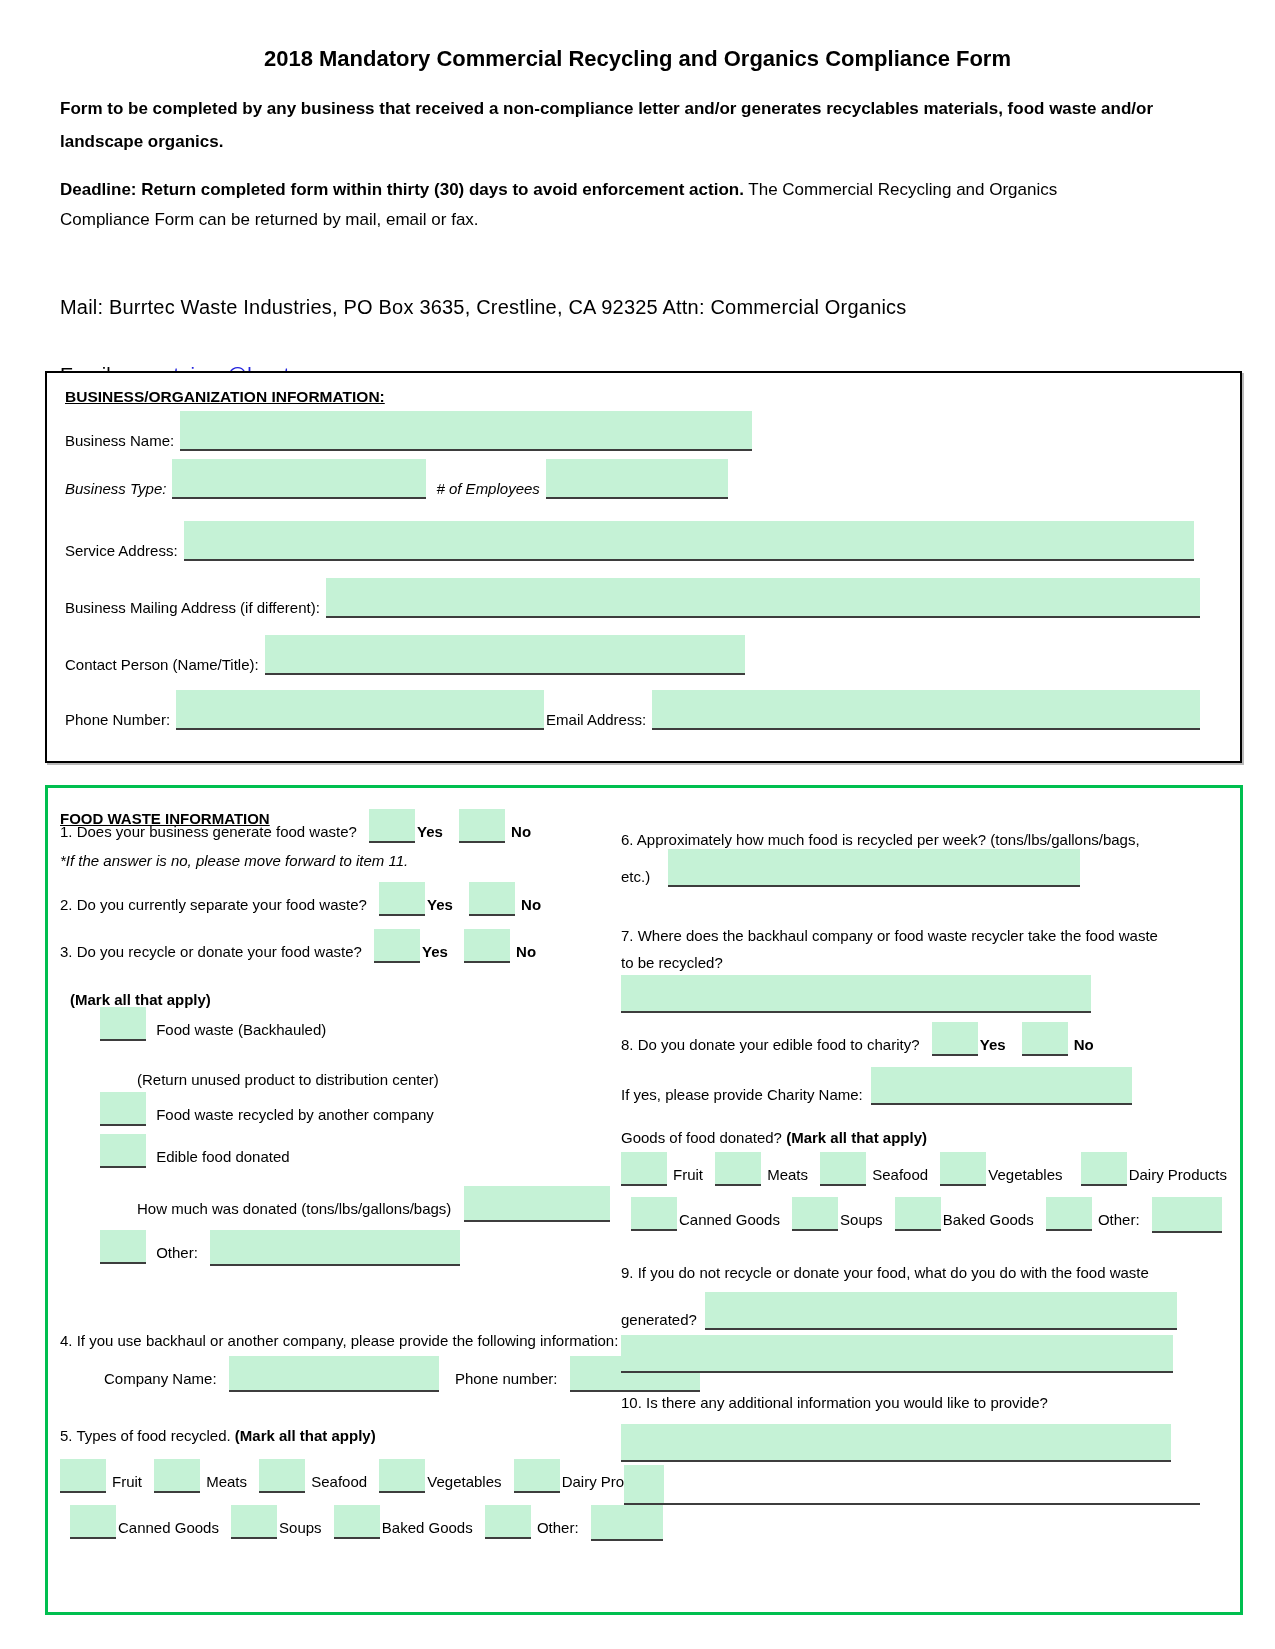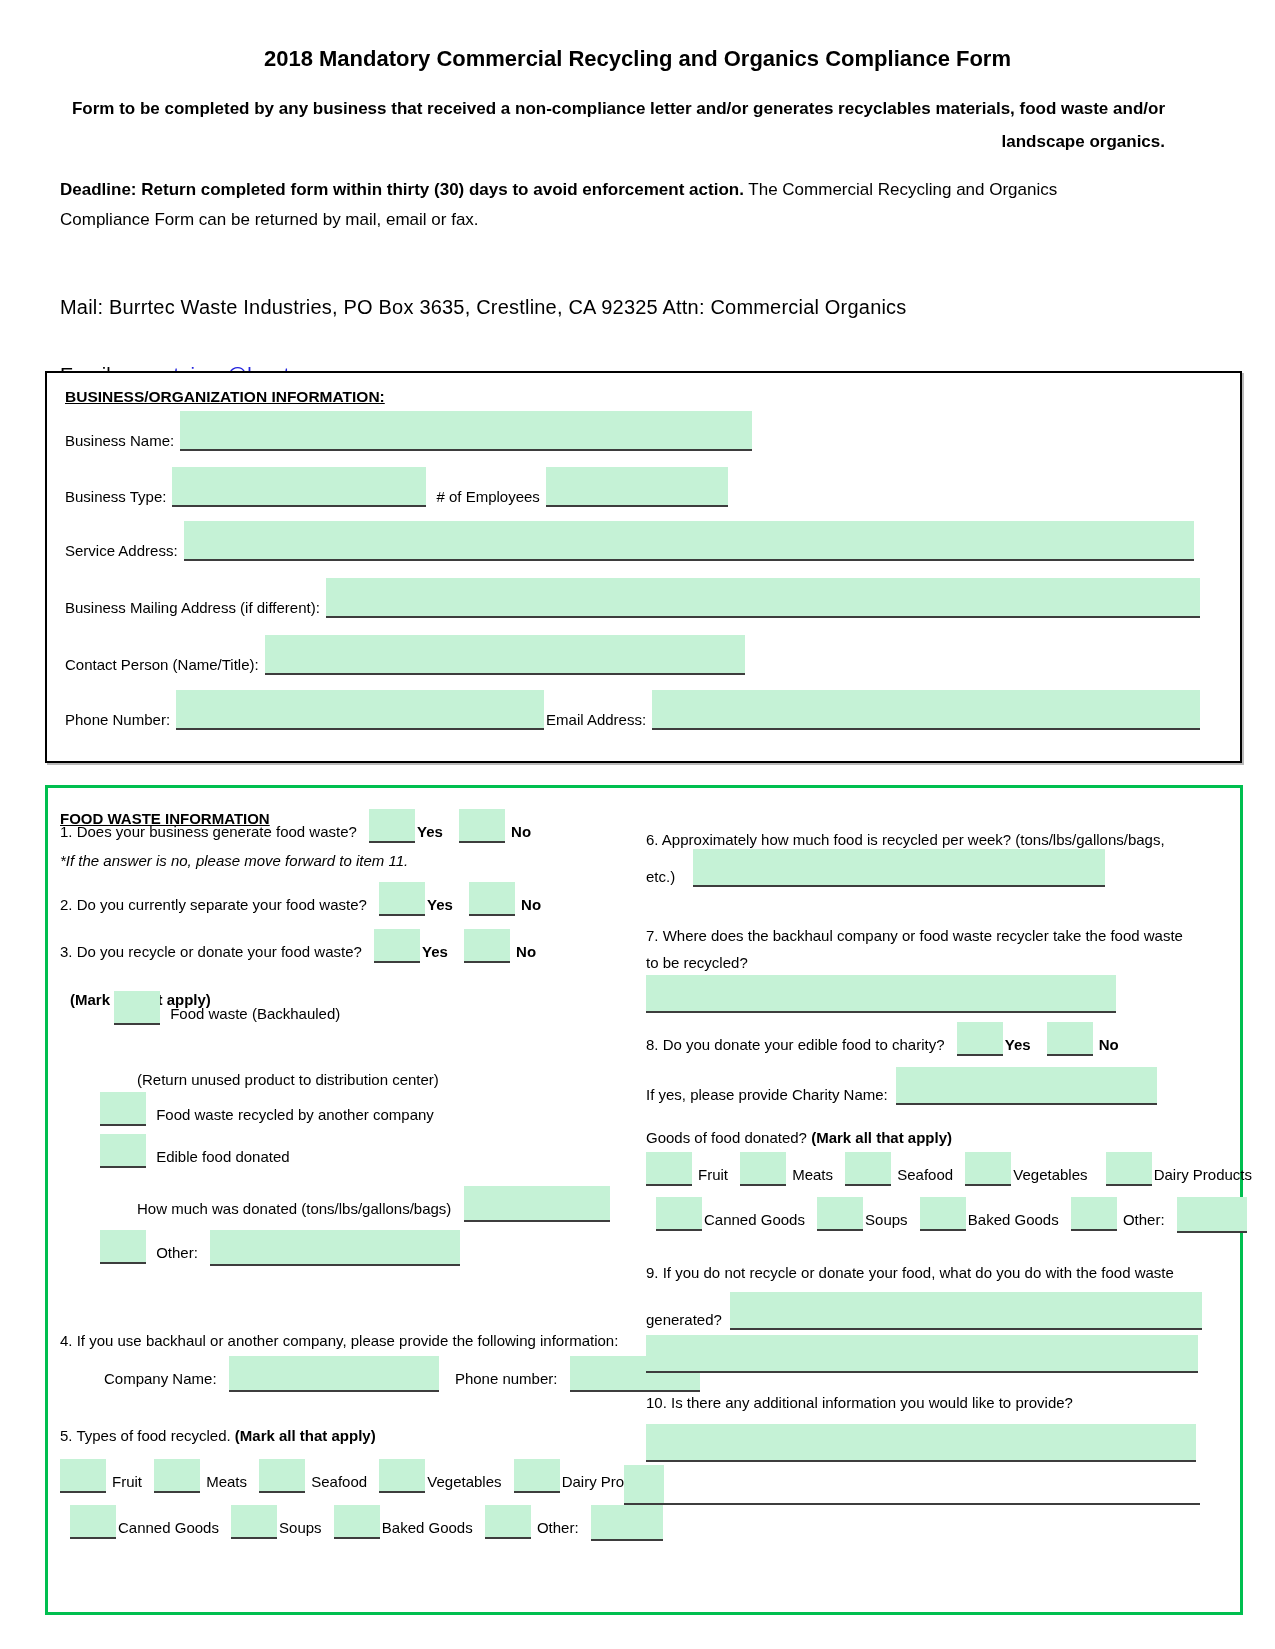--- a/index.html
+++ b/index.html
@@ -10,21 +10,21 @@
   }
   *{box-sizing:border-box;margin:0;padding:0;}
   html,body{background:#fff;}
   body{font-family:"Liberation Sans", sans-serif;color:#000;}
   #page{position:relative;width:1275px;height:1649px;background:#fff;overflow:hidden;}
 
   
   .title{position:absolute;top:46px;left:0;width:100%;text-align:center;
          font-size:22px;font-weight:bold;}
   .para1{position:absolute;top:92px;left:60px;width:1105px;
-         font-size:17px;font-weight:bold;line-height:33px;text-align:right;}
+         font-size:17px;font-weight:bold;line-height:33px;}
   .para2{position:absolute;top:175px;left:60px;width:1085px;
          font-size:17px;line-height:30px;}
   .contact{position:absolute;top:254px;left:60px;width:1100px;
            font-size:20px;line-height:27.5px;letter-spacing:.2px;}
   .contact .lab{display:inline-block;min-width:0;margin-top:40px;}
   .link{color:var(--link);}
 
   
   .biz-box{position:absolute;left:45px;top:371px;width:1197px;height:392px;
            border:2px solid #000;box-shadow:2px 2px 0 #b9b9b9;background:#fff;}
@@ -38,21 +38,21 @@
          font-size:15px;}
   .b-row .lab{flex-shrink:0;padding-bottom:2px;white-space:nowrap;}
   .fld{display:inline-block;height:40px;background:var(--field);
        border-bottom:2px solid var(--line);}
   .b-row .fld{margin-left:6px;}
   .grow{flex:1;}
 
   
   .col{position:absolute;top:0;height:100%;}
   .col-left{left:12px;width:572px;}
-  .col-right{left:598px;width:556px;}
+  .col-right{left:573px;width:556px;}
   .t-row{position:absolute;left:0;font-size:15px;white-space:nowrap;}
   .c-row{position:absolute;left:0;font-size:15px;white-space:nowrap;}
   .flexrow{display:flex;align-items:flex-end;white-space:nowrap;right:0;}
   .flexrow .lab{flex-shrink:0;padding-bottom:2px;}
   .bold{font-weight:bold;}
   .ital{font-style:italic;}
   .in40{left:40px;}
   .in77{left:77px;}
 
   
@@ -96,21 +96,21 @@
   </div>
 
   <div class="biz-box">
     <div class="b-head sec-head">BUSINESS/ORGANIZATION INFORMATION:</div>
 
     <div class="b-row" style="top:38px;">
       <span class="lab">Business Name:</span>
       <span class="fld" style="width:572px;"></span>
     </div>
 
-    <div class="b-row" style="top:94px;">
+    <div class="b-row" style="top:86px;font-style:italic;">
       <span class="lab">Business Type:</span>
       <span class="fld" style="width:254px;"></span>
       <span class="lab" style="margin-left:10px;"># of Employees</span>
       <span class="fld" style="width:182px;"></span>
     </div>
 
     <div class="b-row" style="top:148px;">
       <span class="lab">Service Address:</span>
       <span class="fld grow" style="margin-right:46px;"></span>
     </div>
@@ -154,21 +154,21 @@
       </div>
 
       <div class="c-row" style="top:141px;">
         <span>3. Do you recycle or donate your food waste?</span>
         <span class="cb gap8 mr2"></span><span class="yn">Yes</span>
         <span class="cb gap12 mr6"></span><span class="yn">No</span>
       </div>
 
       <div class="t-row bold" style="top:203px;left:10px;">(Mark all that apply)</div>
 
-      <div class="c-row in40" style="top:203px;margin-left:14px;">
+      <div class="c-row in40" style="top:219px;">
         <span class="cb mr6"></span>
         <span>Food waste (Backhauled)</span>
       </div>
 
       <div class="t-row in77" style="top:283px;">(Return unused product to distribution center)</div>
 
       <div class="c-row in40" style="top:304px;">
         <span class="cb mr6"></span>
         <span>Food waste recycled by another company</span>
       </div>

